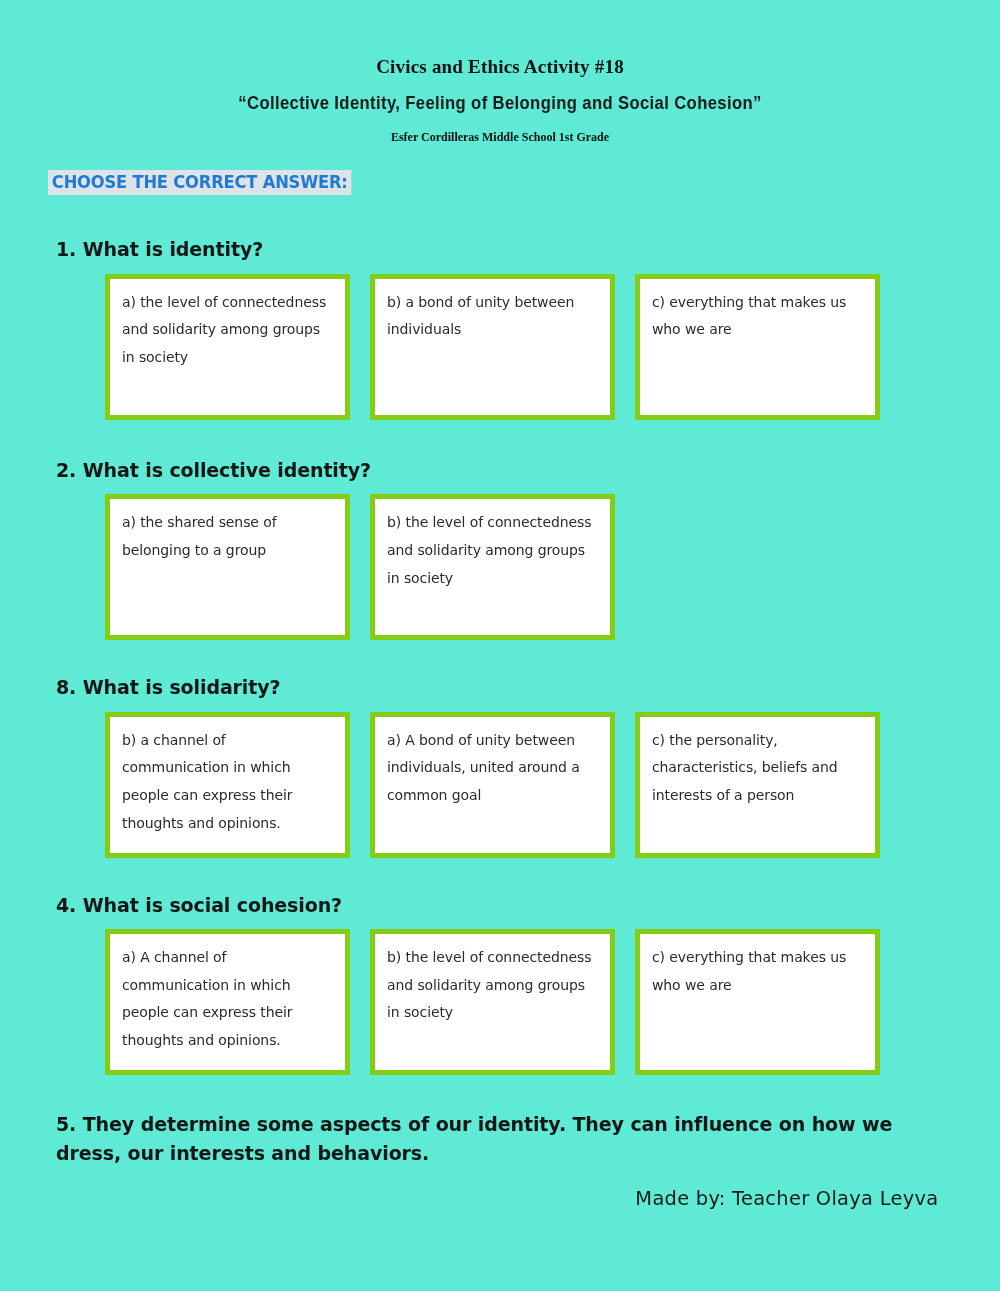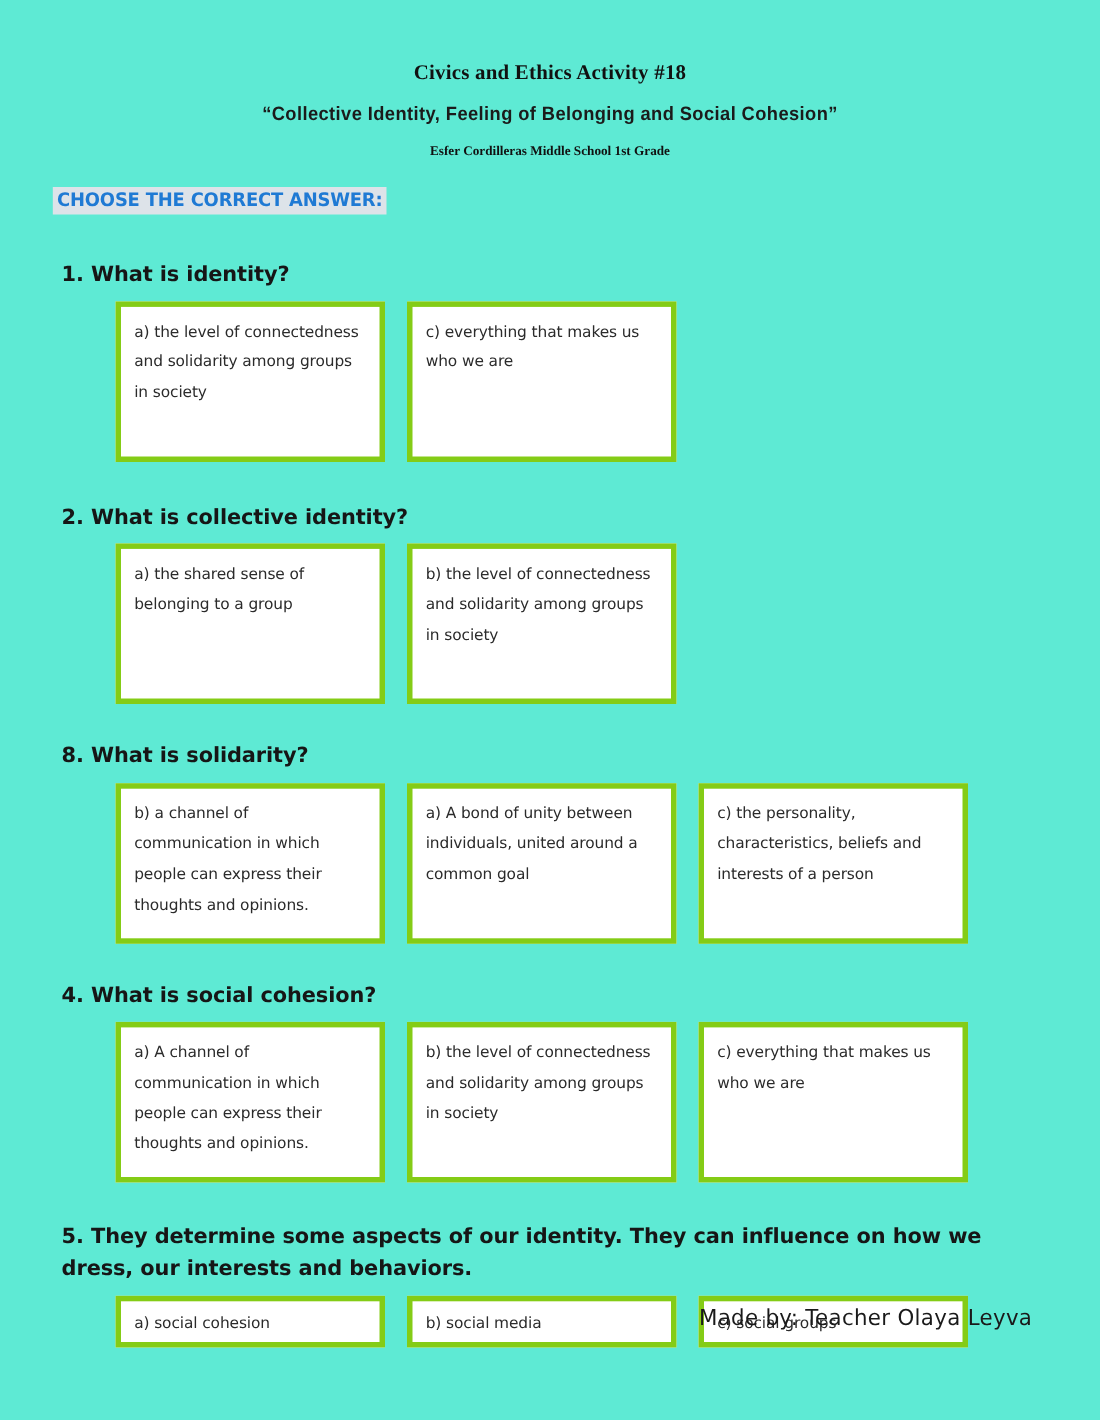--- a/index.html
+++ b/index.html
@@ -142,20 +142,21 @@
 
   <div class="instruction-row">
     <span class="instruction">CHOOSE THE CORRECT ANSWER:</span>
   </div>
 
   <div class="spacer-1"></div>
   <div class="qblock">
     <div class="qtext">1. What is identity?</div>
     <div class="options row-tall">
       <div class="option-box">a) the level of connectedness and solidarity among groups in society</div>
+      <div class="option-box">b) a bond of unity between individuals</div>
       <div class="option-box">c) everything that makes us who we are</div>
     </div>
   </div>
 
   <div class="spacer-2"></div>
   <div class="qblock">
     <div class="qtext">2. What is collective identity?</div>
     <div class="options row-tall">
       <div class="option-box">a) the shared sense of belonging to a group</div>
       <div class="option-box">b) the level of connectedness and solidarity among groups in society</div>
@@ -178,22 +179,17 @@
     <div class="options row-tall">
       <div class="option-box">a) A channel of communication in which people can express their thoughts and opinions.</div>
       <div class="option-box">b) the level of connectedness and solidarity among groups in society</div>
       <div class="option-box">c) everything that makes us who we are</div>
     </div>
   </div>
 
   <div class="spacer-4"></div>
   <div class="qblock">
     <div class="qtext q5text">5. They determine some aspects of our identity. They can influence on how we dress, our interests and behaviors.</div>
-    <div class="options row-short">
-      <div class="option-box">a) social cohesion</div>
-      <div class="option-box">b) social media</div>
-      <div class="option-box">c) social groups</div>
-    </div>
   </div>
 
   <div class="footer">Made by: Teacher Olaya Leyva</div>
 
 </div>
 
 </body></html>

